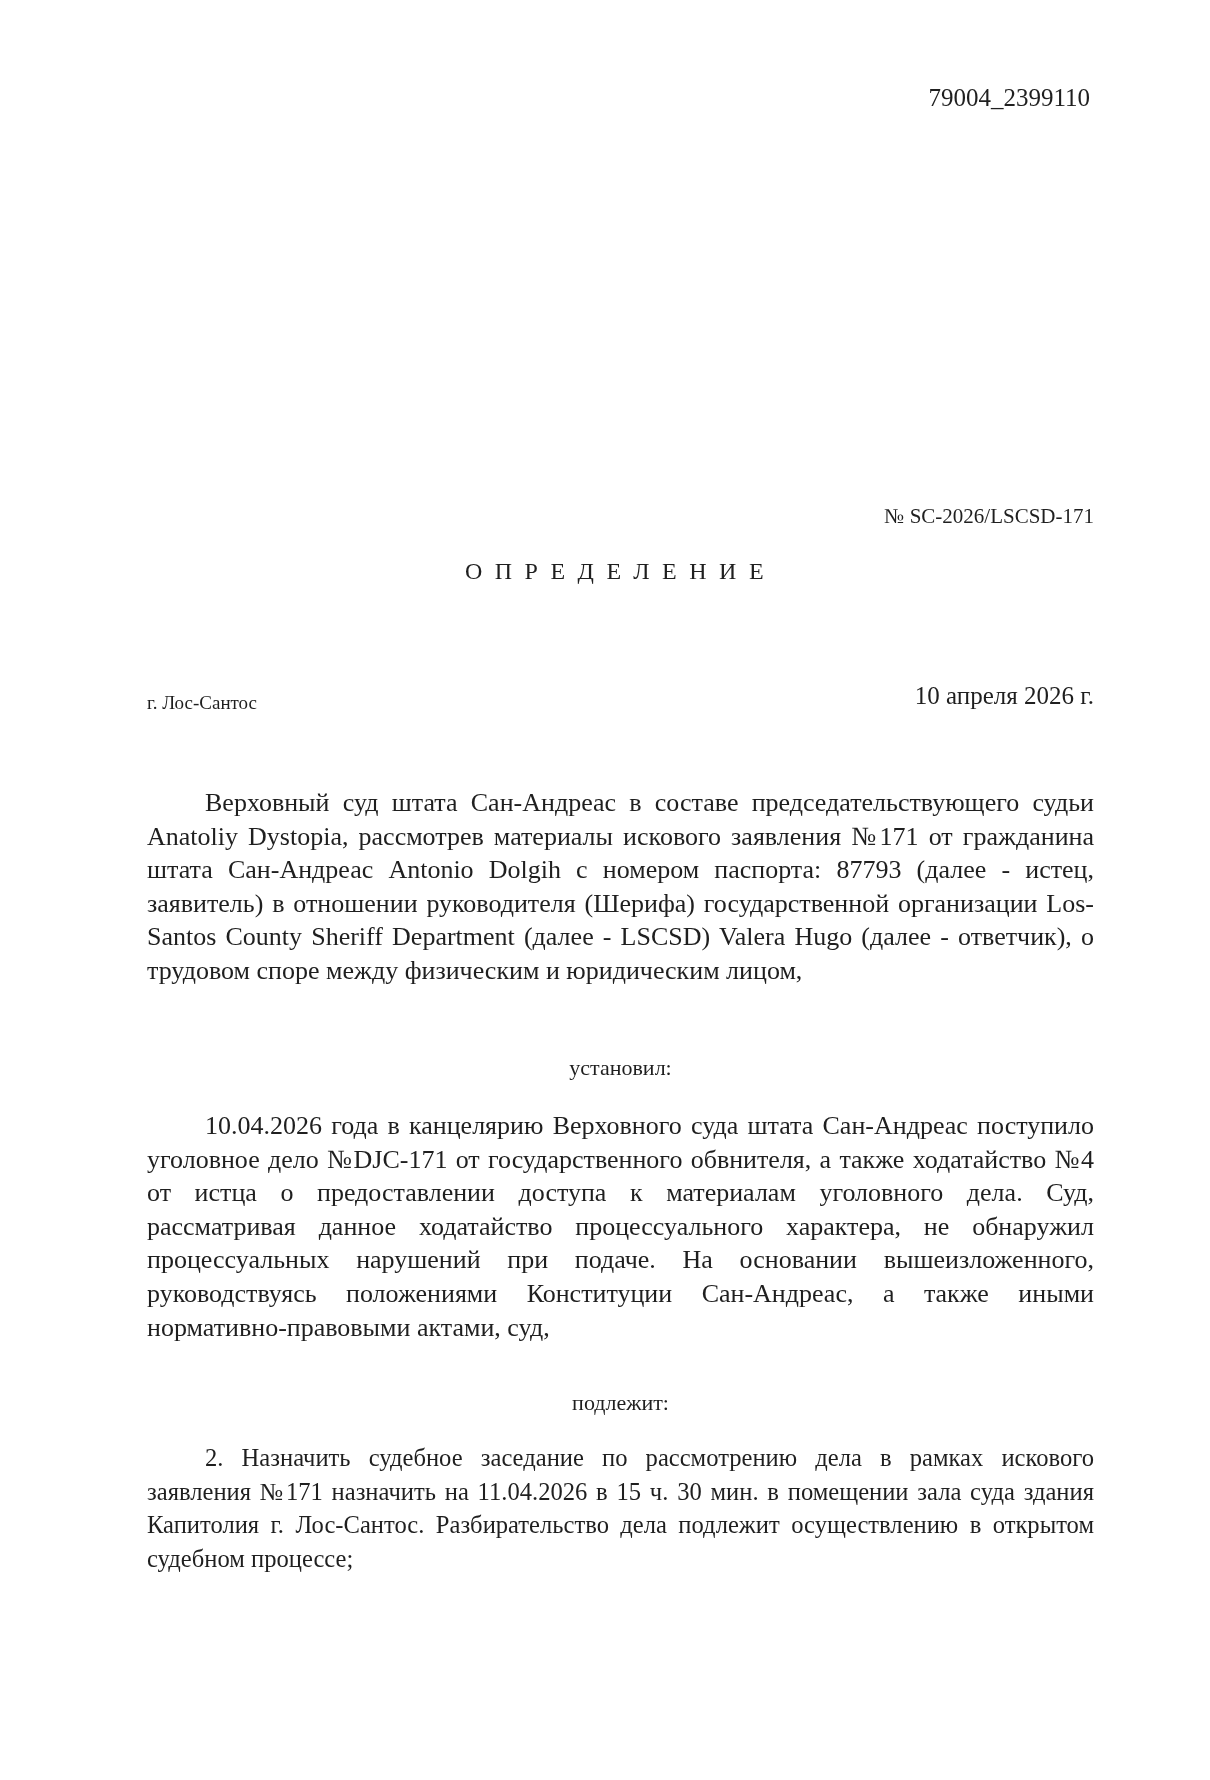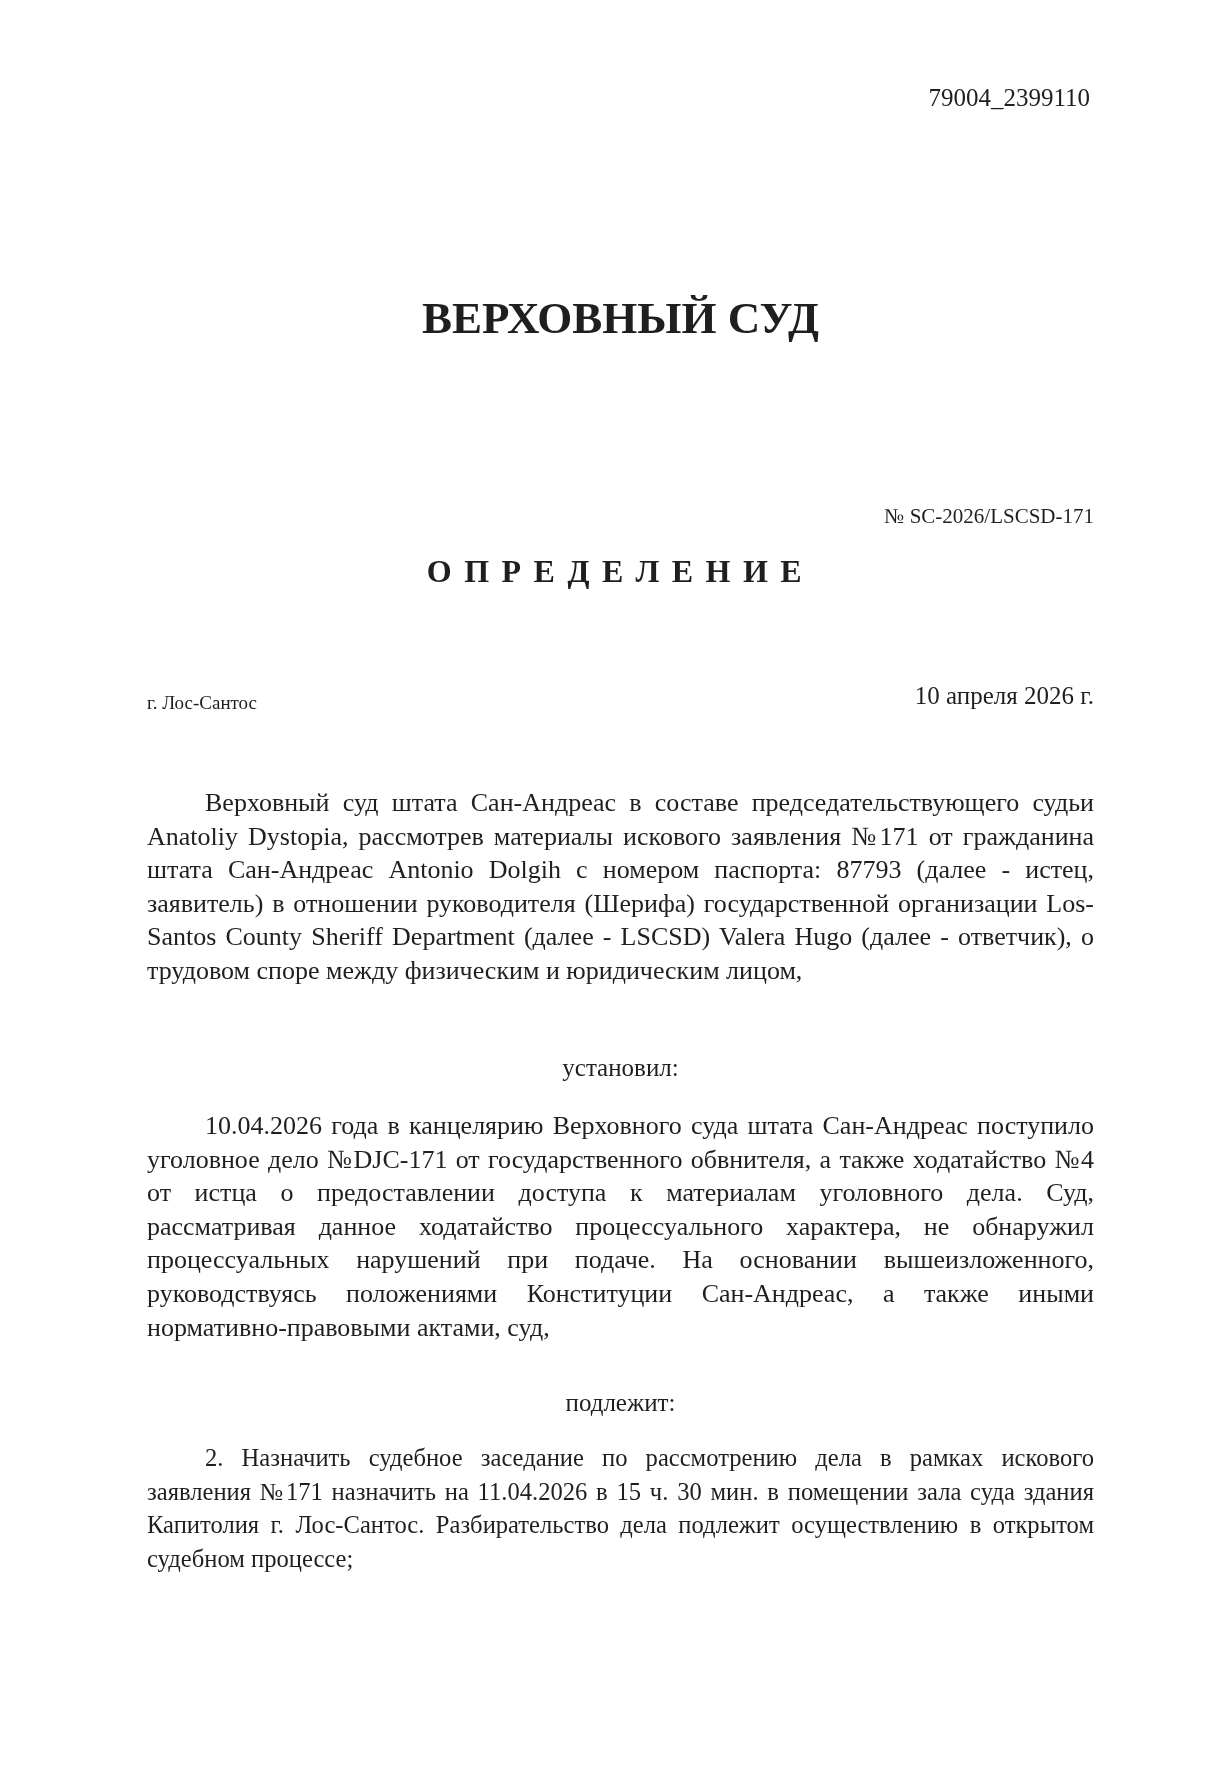--- a/index.html
+++ b/index.html
@@ -6,40 +6,39 @@
     body {
       width: 1210px; height: 1780px; background: #ffffff;
       position: relative; overflow: hidden;
       font-family: "Liberation Serif", "DejaVu Serif", serif;
       color: #1f1f1f;
     }
     .abs { position: absolute; }
     .doc-id { top: 80px; right: 120px; font-size: 25px; line-height: 36px; }
     .title { left: 147px; width: 947px; top: 288px; text-align: center; font-weight: bold; font-size: 45px; line-height: 60px; }
     .case-no { top: 498px; right: 116px; font-size: 21px; line-height: 36px; }
-    .doc-type { left: 147px; width: 947px; top: 553px; text-align: center; font-weight: bold; font-size: 32px; letter-spacing: 12.5px; line-height: 36px; }
+    .doc-type { left: 147px; width: 947px; top: 553px; text-align: center; font-weight: normal; font-size: 24px; letter-spacing: 12.5px; line-height: 36px; }
     .city { left: 147px; top: 686px; font-size: 19px; line-height: 34px; }
     .date { top: 679px; right: 116px; font-size: 25px; line-height: 34px; }
     .para { left: 147px; width: 947px; font-size: 26px; line-height: 33.6px; text-align: justify; text-indent: 58px; }
     .p1 { top: 786px; }
     .p2 { top: 1109px; }
-    .section { left: 147px; width: 947px; text-align: center; font-size: 25px; line-height: 34px; }
+    .section { left: 147px; width: 947px; text-align: center; font-size: 22px; line-height: 34px; }
     .s1 { top: 1051px; }
     .s2 { top: 1386px; }
     .list { left: 147px; width: 947px; top: 1441px; font-size: 24.6px; line-height: 33.6px; }
     .list .item { text-align: justify; text-indent: 58px; }
     .list .item .num { white-space: pre; }
   </style>
 </head>
 <body>
 
 <div class="abs doc-id">79004_2399110</div>
 
 <div class="abs title">
-  <div>ВЕРХОВНЫЙ СУД</div>
 </div>
 
 <div class="abs case-no">№ SC-2026/LSCSD-171</div>
 
 <div class="abs doc-type">ОПРЕДЕЛЕНИЕ</div>
 
 <div class="abs city">г. Лос-Сантос</div>
 <div class="abs date">10 апреля 2026 г.</div>
 
 <div class="abs para p1">Верховный суд штата Сан-Андреас в составе председательствующего судьи Anatoliy Dystopia, рассмотрев материалы искового заявления №171 от гражданина штата Сан-Андреас Antonio Dolgih с номером паспорта: 87793 (далее - истец, заявитель) в отношении руководителя (Шерифа) государственной организации Los-Santos County Sheriff Department (далее - LSCSD) Valera Hugo (далее - ответчик), о трудовом споре между физическим и юридическим лицом,</div>

